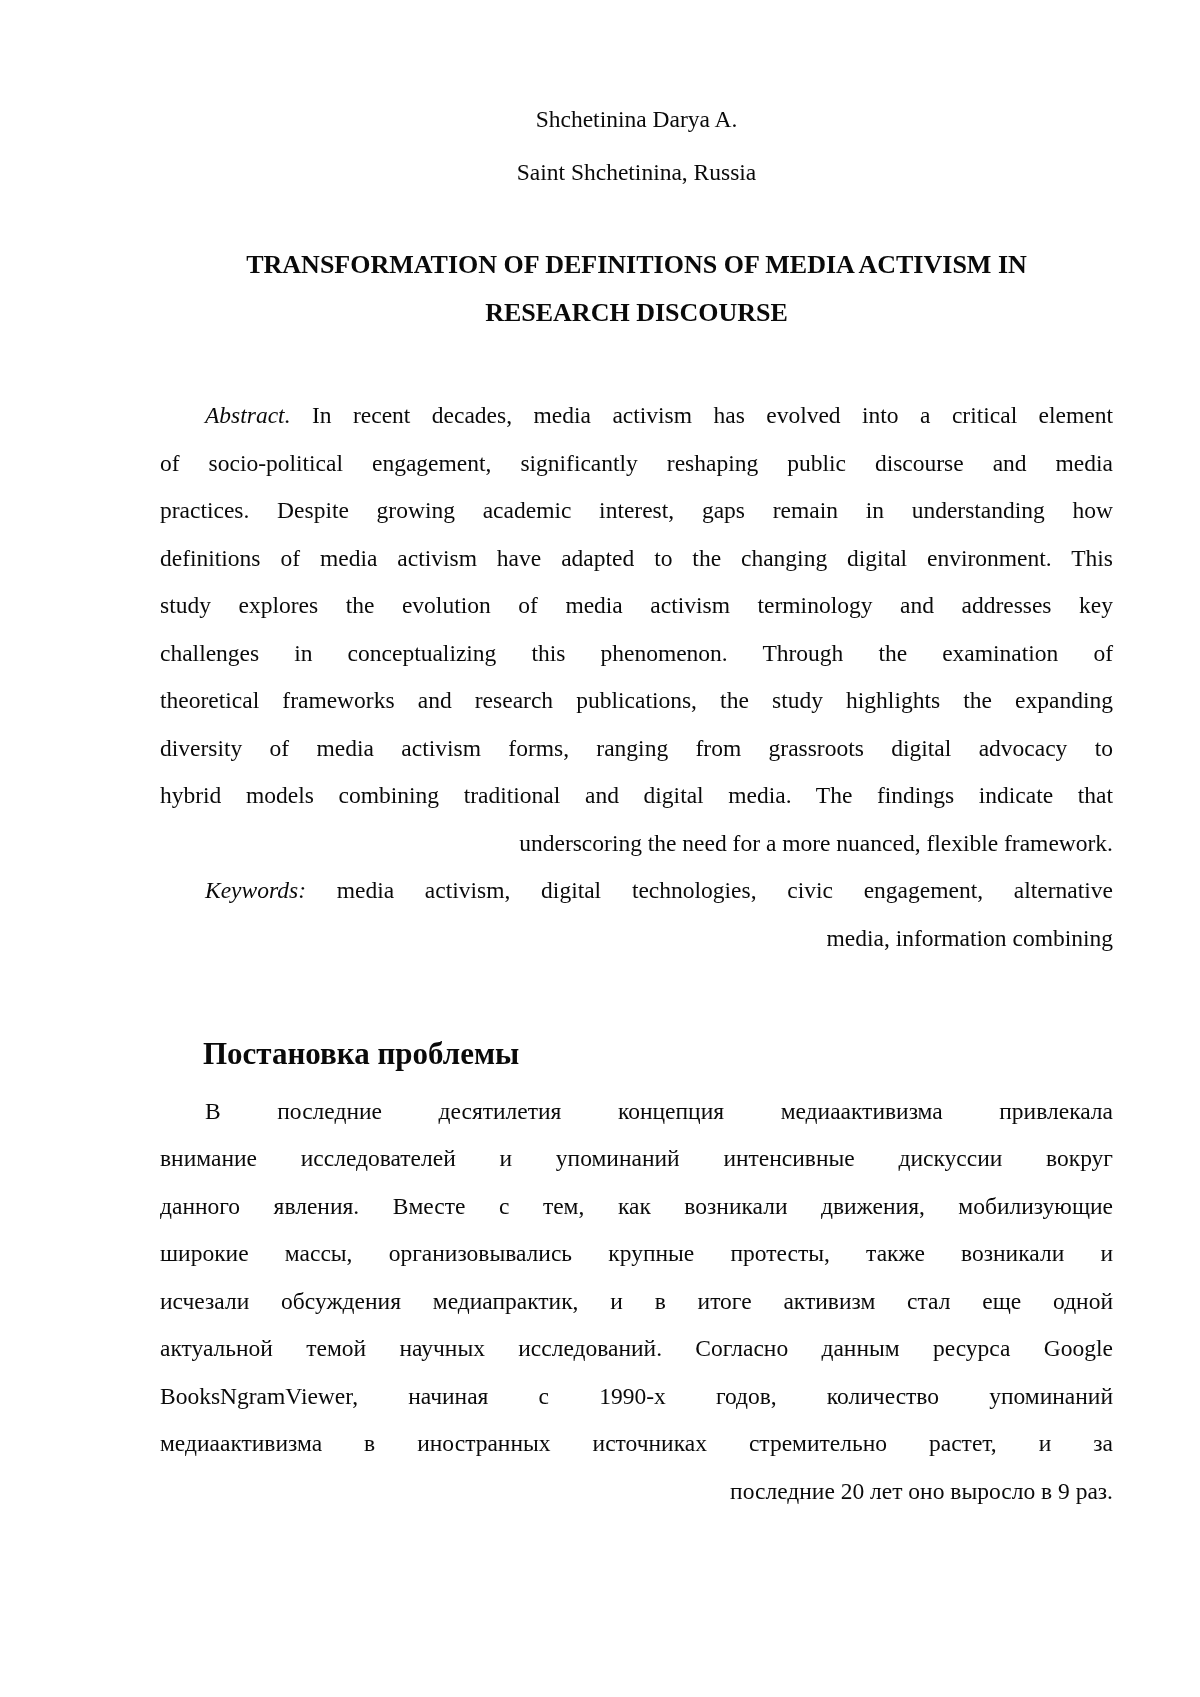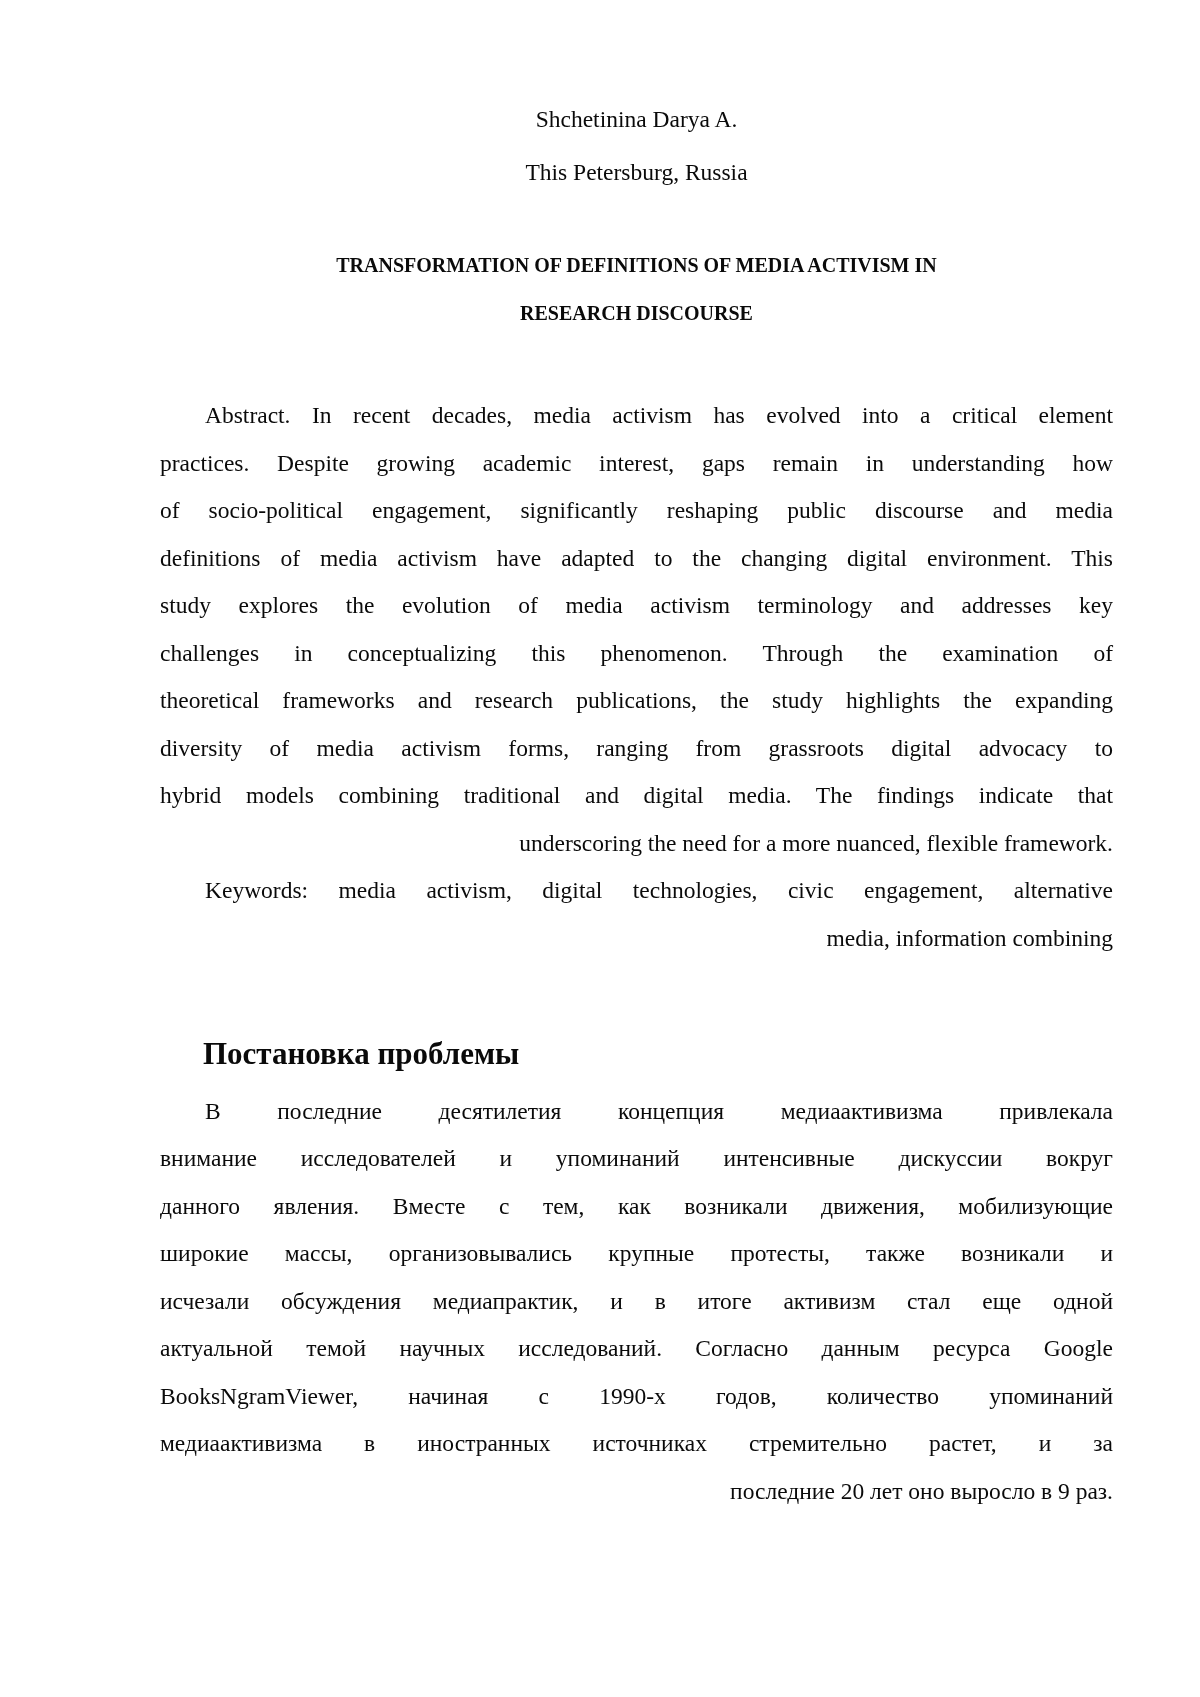--- a/index.html
+++ b/index.html
@@ -25,21 +25,21 @@
     text-align: center;
     font-size: 23.5px;
     line-height: 48px;
   }
   .location {
     margin-top: 5px;
   }
   .title-block {
     margin-top: 45px;
     font-weight: bold;
-    font-size: 20px;
+    font-size: 26px;
   }
   .title-line {
     text-align: center;
     line-height: 48px;
   }
   .para {
     font-size: 23.5px;
   }
   .abstract-block {
     margin-top: 55px;
@@ -51,47 +51,48 @@
     white-space: normal;
   }
   .lline {
     line-height: 47.5px;
     text-align: right;
   }
   .indent {
     padding-left: 45px;
   }
   .lead-label {
+    font-style: italic;
   }
   .section-heading {
     margin-top: 68px;
     margin-bottom: 10px;
     font-size: 31px;
     font-weight: bold;
     line-height: 47.5px;
     padding-left: 43px;
   }
 </style>
 </head>
 <body>
 
 <div class="page">
 
   <div class="centered">Shchetinina Darya A.</div>
-  <div class="centered location">This Petersburg, Russia</div>
+  <div class="centered location">Saint Shchetinina, Russia</div>
 
   <div class="title-block">
     <div class="title-line">TRANSFORMATION OF DEFINITIONS OF MEDIA ACTIVISM IN</div>
     <div class="title-line">RESEARCH DISCOURSE</div>
   </div>
 
   <div class="para abstract-block">
     <div class="jline indent"><span class="lead-label">Abstract.</span><span> In recent decades, media activism has evolved into a critical element</span></div>
+    <div class="jline">of socio-political engagement, significantly reshaping public discourse and media</div>
     <div class="jline">practices. Despite growing academic interest, gaps remain in understanding how</div>
-    <div class="jline">of socio-political engagement, significantly reshaping public discourse and media</div>
     <div class="jline">definitions of media activism have adapted to the changing digital environment. This</div>
     <div class="jline">study explores the evolution of media activism terminology and addresses key</div>
     <div class="jline">challenges in conceptualizing this phenomenon. Through the examination of</div>
     <div class="jline">theoretical frameworks and research publications, the study highlights the expanding</div>
     <div class="jline">diversity of media activism forms, ranging from grassroots digital advocacy to</div>
     <div class="jline">hybrid models combining traditional and digital media. The findings indicate that</div>
     <div class="lline">underscoring the need for a more nuanced, flexible framework.</div>
   </div>
 
   <div class="para">

